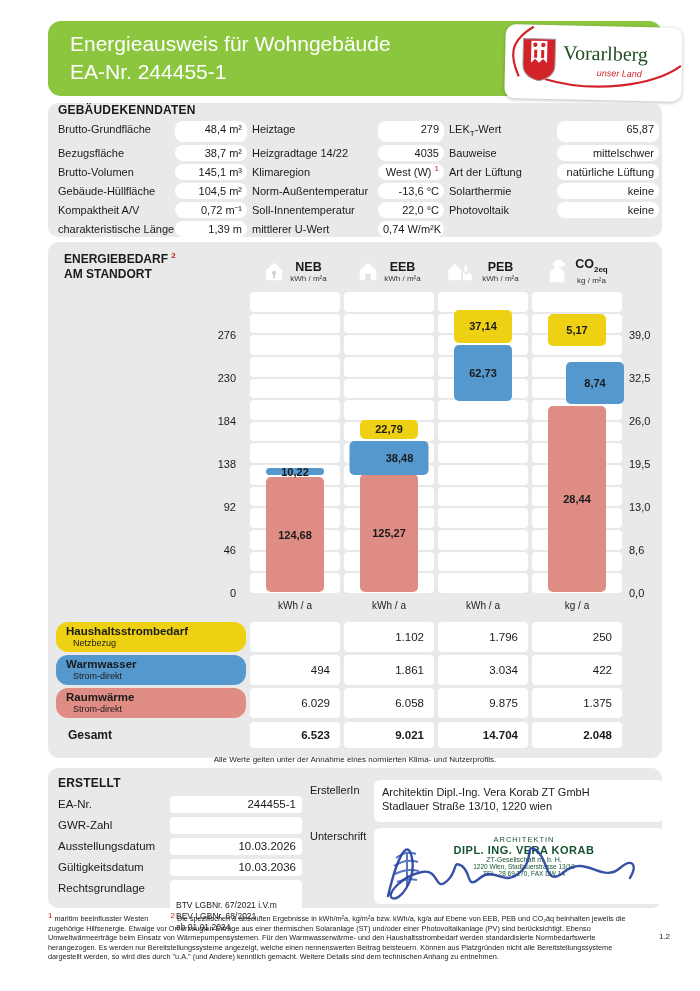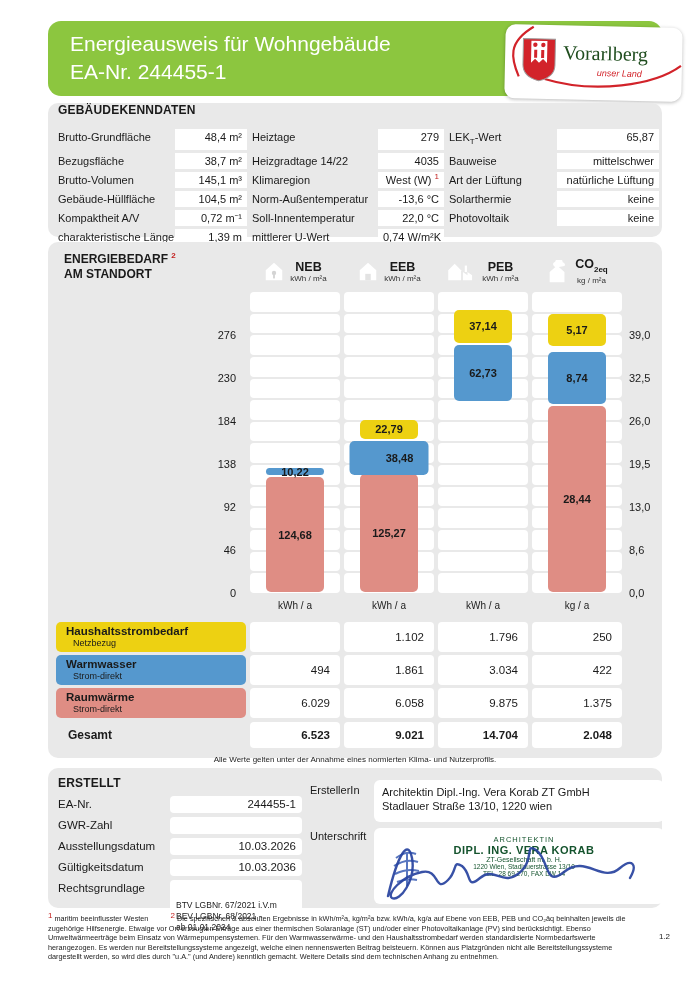--- a/index.html
+++ b/index.html
@@ -19,23 +19,23 @@
     font-size:20px;color:#1F4D1E;}
   .logo-tag{position:absolute;left:92px;top:42px;font-size:9px;font-style:italic;color:#D2232A;}
 
   
   .graybox{position:absolute;left:48px;width:614px;background:#E9E9E9;border-radius:10px;box-sizing:border-box;}
   .sec-title{font-weight:bold;font-size:12px;letter-spacing:.2px;}
 
   
   #kenn{top:103px;height:134px;padding:0 10px;}
   .kgrid{display:grid;grid-template-columns:112px 72px 121px 66px 103px 102px;
-    column-gap:5px;row-gap:3px;margin-top:12px;font-size:11px;}
+    column-gap:5px;row-gap:3px;margin-top:4px;font-size:11px;}
   .kgrid .lab{line-height:16px;white-space:nowrap;}
-  .kgrid .val{background:#fff;border-radius:0;text-align:right;padding:0 5px;line-height:16px;white-space:nowrap;}
+  .kgrid .val{background:#fff;border-radius:8px;text-align:right;padding:0 5px;line-height:16px;white-space:nowrap;}
   .kgrid .empty{background:none;}
   sup.red, .red-sup{color:#C3201F;font-size:8px;vertical-align:super;line-height:0;}
   sub.small{font-size:8px;}
 
   
   #energie{top:242px;height:516px;padding:6px 8px;}
   .cgrid{display:grid;grid-template-columns:190px 90px 90px 90px 90px 28px;column-gap:4px;}
   .chead{height:44px;}
   .etitle{padding:4px 0 0 8px;font-weight:bold;font-size:12px;line-height:15px;}
   .colhead{display:flex;align-items:center;justify-content:center;gap:5px;padding-top:4px;}
@@ -48,21 +48,21 @@
   .bars{position:absolute;inset:0;}
   .bar{position:absolute;left:50%;transform:translateX(-50%);width:58px;border-radius:5px;
     display:flex;align-items:center;justify-content:center;font-weight:bold;font-size:11px;overflow:visible;}
   .axis .tick{position:absolute;font-size:11px;line-height:13px;color:#1a1a1a;}
   .axis-l .tick{right:10px;}
   .axis-r .tick{left:3px;}
   .unitsrow{height:24px;margin-top:2px;}
   .unitsrow div{text-align:center;font-size:10px;line-height:22px;color:#222;}
 
   .trow{height:30px;margin-top:3px;}
-  .legend{border-radius:5px;padding:2px 12px 0 10px;box-sizing:border-box;}
+  .legend{border-radius:12px;padding:2px 12px 0 10px;box-sizing:border-box;}
   .legend .l1{font-weight:bold;font-size:11.5px;line-height:14px;}
   .legend .l2{font-size:9px;line-height:11px;padding-left:7px;}
   .row-yellow{background:#EDD112;}
   .row-blue{background:#5598CE;}
   .row-salmon{background:#DF8D84;}
   .tcell{background:#fff;border-radius:4px;text-align:right;padding-right:10px;font-size:11.5px;line-height:30px;}
   .gesamt{height:26px;margin-top:4px;}
   .gesamt .glab{font-weight:bold;font-size:12px;line-height:26px;padding-left:12px;}
   .gesamt .tcell{font-weight:bold;line-height:26px;}
   .tnote{text-align:center;font-size:8px;color:#222;margin-top:7px;}
@@ -307,21 +307,21 @@
             <div class="cell"></div>
             <div class="cell"></div>
             <div class="cell"></div>
             <div class="cell"></div>
             <div class="cell"></div>
             <div class="cell"></div>
             <div class="cell"></div>
           </div>
           <div class="bars">
             <div class="bar" style="background: rgb(223, 141, 132); bottom: 1px; height: 186.142px;">28,44</div>
-            <div class="bar" style="background: rgb(85, 152, 206); bottom: 189.142px; height: 52px;">8,74</div>
+            <div class="bar" style="background: rgb(85, 152, 206); bottom: 189.142px; height: 42px; margin-left: 18px;">8,74</div>
             <div class="bar" style="background: rgb(237, 209, 18); bottom: 246.96px; height: 32.2015px;">5,17</div>
           </div>
         </div>
       <div class="axis axis-r" id="axis-right">
           <span class="tick" style="bottom: 251.5px;">39,0</span>
           <span class="tick" style="bottom: 208.5px;">32,5</span>
           <span class="tick" style="bottom: 165.5px;">26,0</span>
           <span class="tick" style="bottom: 122.5px;">19,5</span>
           <span class="tick" style="bottom: 79.5px;">13,0</span>
           <span class="tick" style="bottom: 36.5px;">8,6</span>

